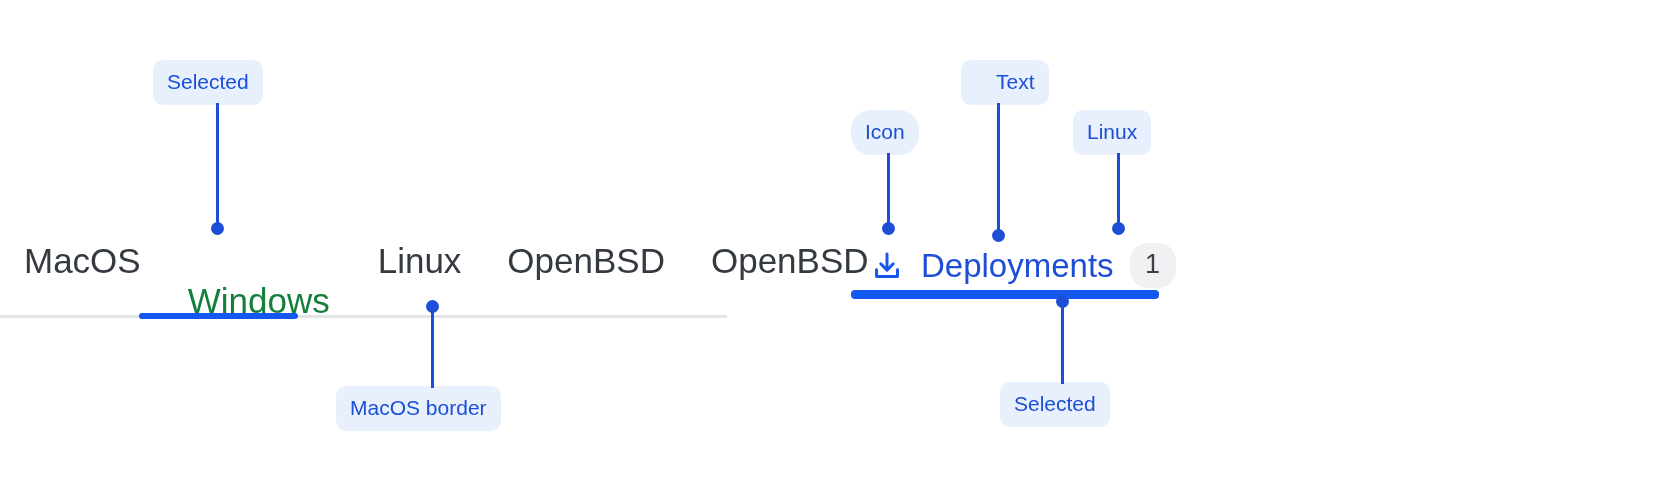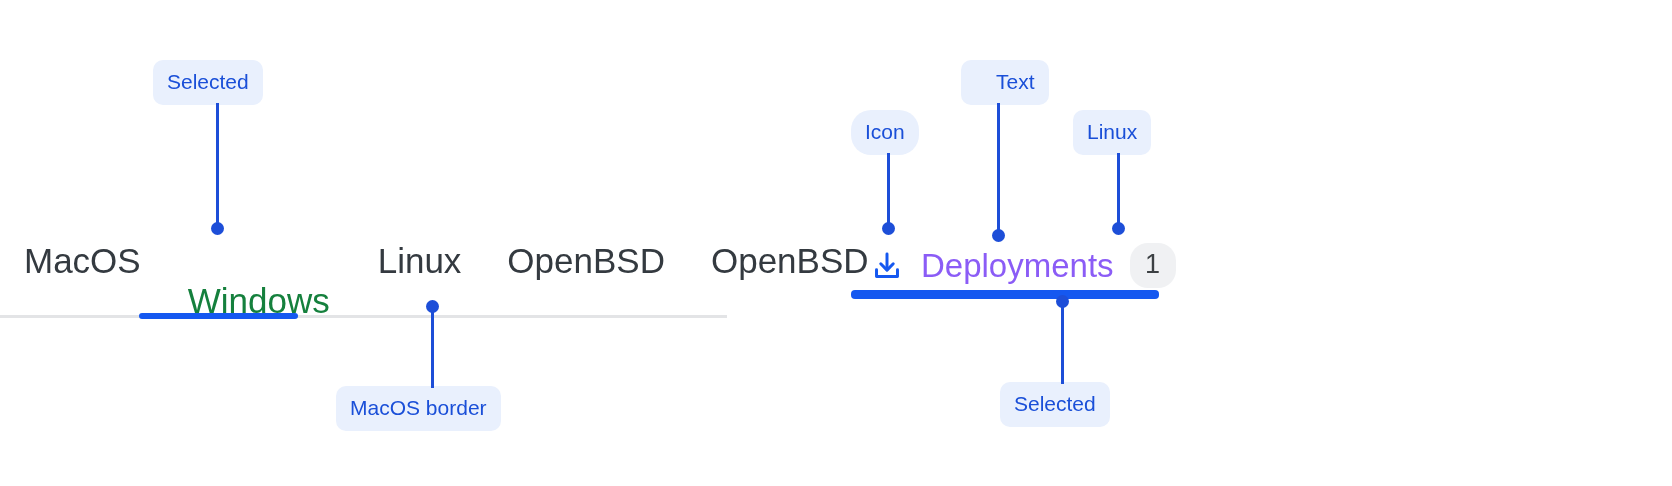--- a/index.html
+++ b/index.html
@@ -108,21 +108,21 @@
   .download-icon {
     width: 34px;
     height: 34px;
     display: block;
     margin-right: 17px;
     flex: 0 0 auto;
   }
   .rt-label {
     font-size: 33px;
     line-height: 1;
-    color: #8b5cf6;
+    color: #1d4ed8;
     white-space: nowrap;
     font-family: "Liberation Sans", sans-serif;
   }
   .count-badge {
     margin-left: 16px;
     background: #f0f1f3;
     color: #3c4043;
     font-size: 27px;
     line-height: 1;
     border-radius: 18px;

